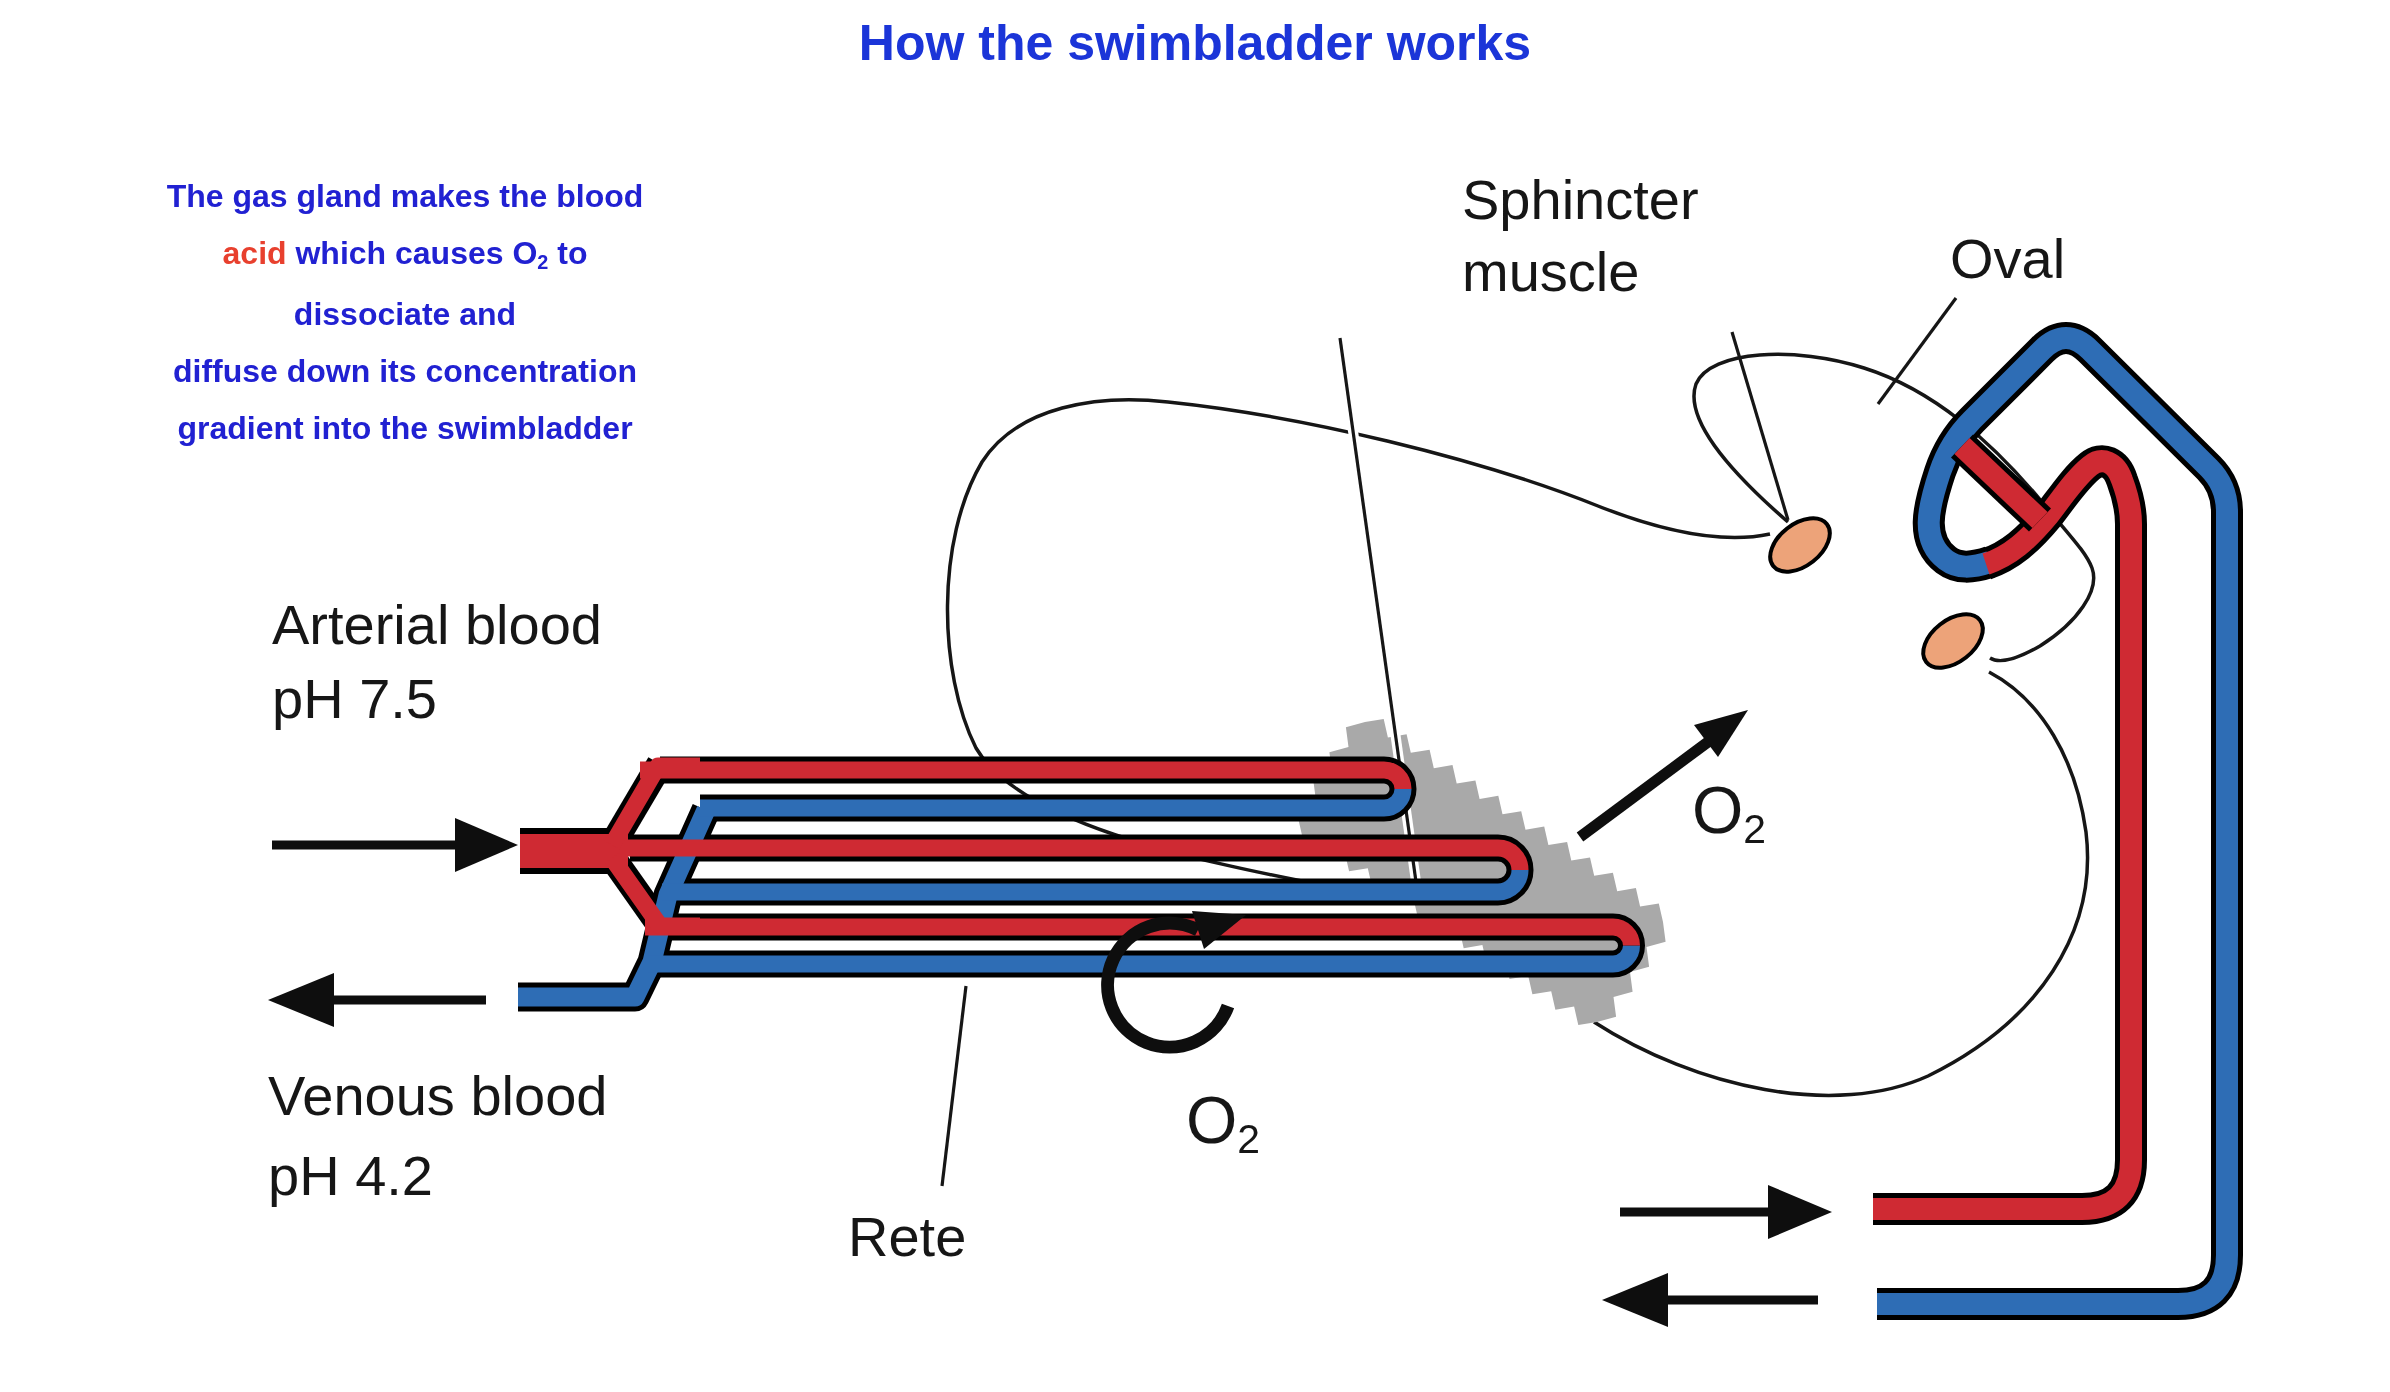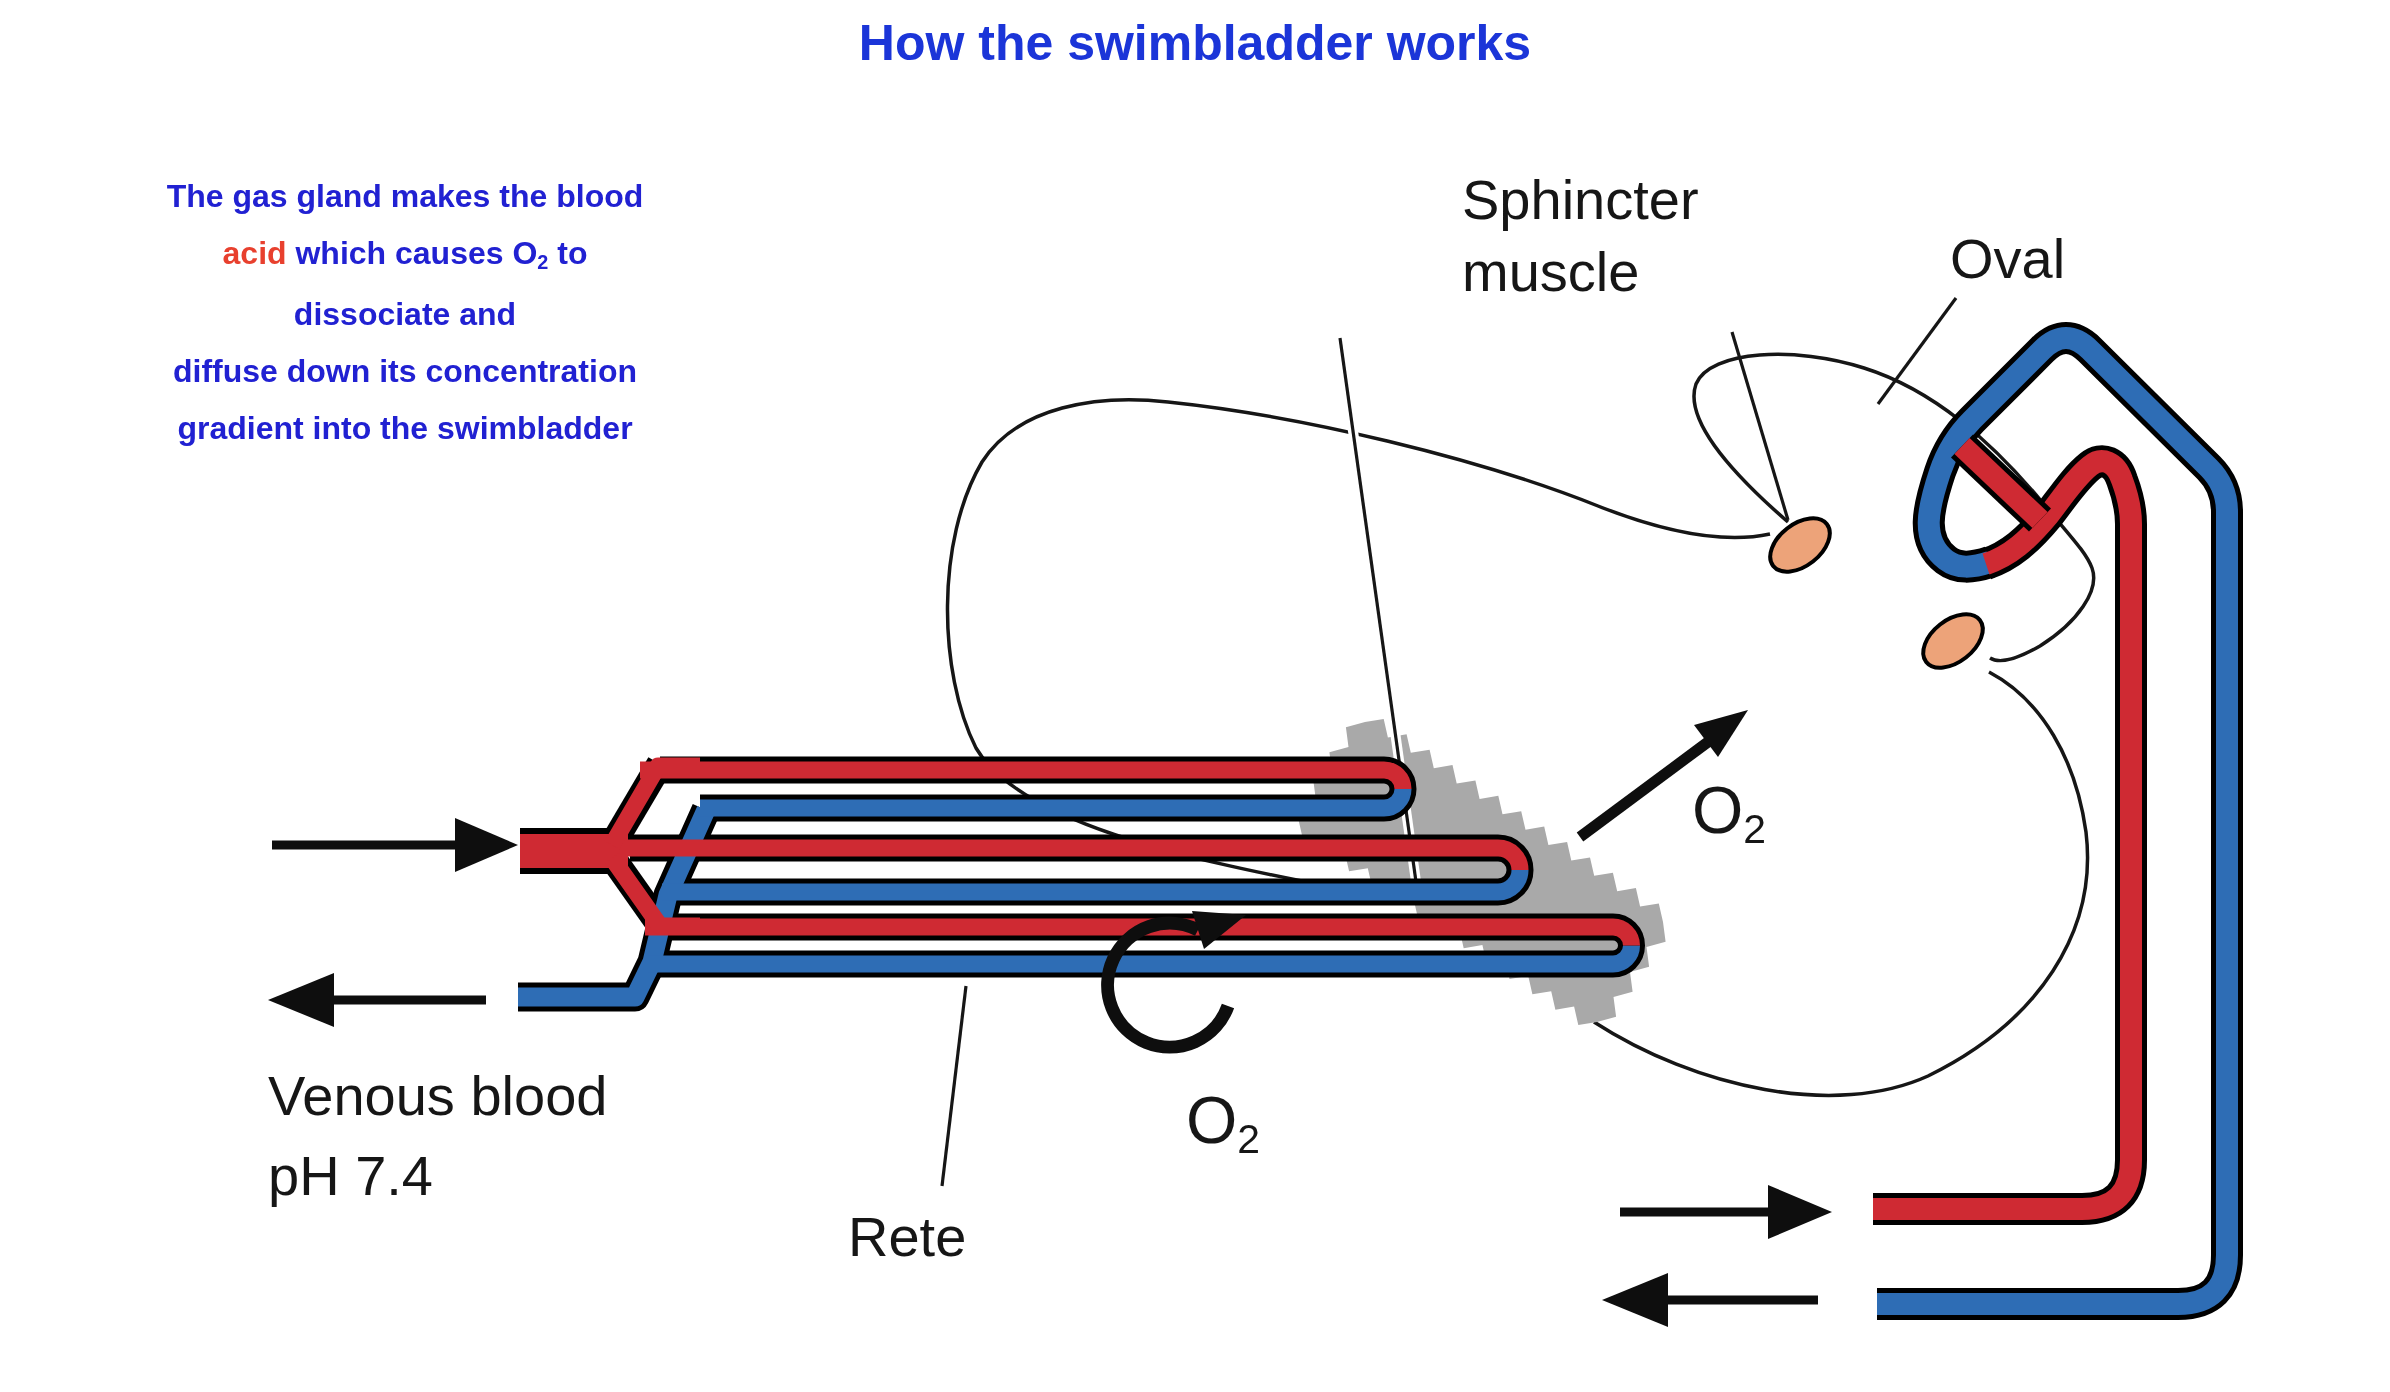--- a/index.html
+++ b/index.html
@@ -160,24 +160,28 @@
 
   <div id="lbl-sphincter" class="txt lbl">
     <div>Sphincter</div>
     <div>muscle</div>
   </div>
 
   <div id="lbl-oval" class="txt lbl">
     <div>Oval</div>
   </div>
 
+  <div id="lbl-arterial" class="txt lbl">
+    <div>Arterial blood</div>
+    <div>pH 7.5</div>
+  </div>
 
   <div id="lbl-venous" class="txt lbl">
     <div>Venous blood</div>
-    <div>pH 7.4</div>
+    <div>pH 4.2</div>
   </div>
 
   <div id="lbl-rete" class="txt lbl">
     <div>Rete</div>
   </div>
 
   <div id="lbl-o2-gland" class="txt o2"><span>O</span><span class="subn">2</span></div>
 
   <div id="lbl-o2-rete" class="txt o2"><span>O</span><span class="subn">2</span></div>
 </div>

